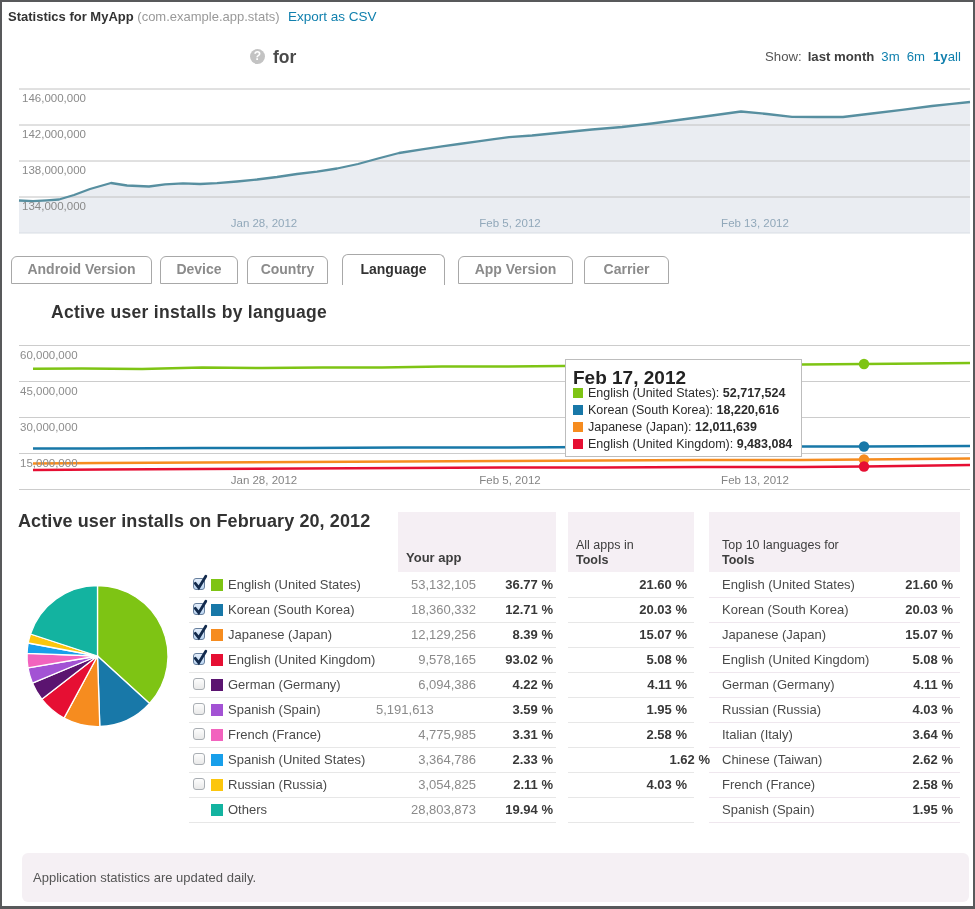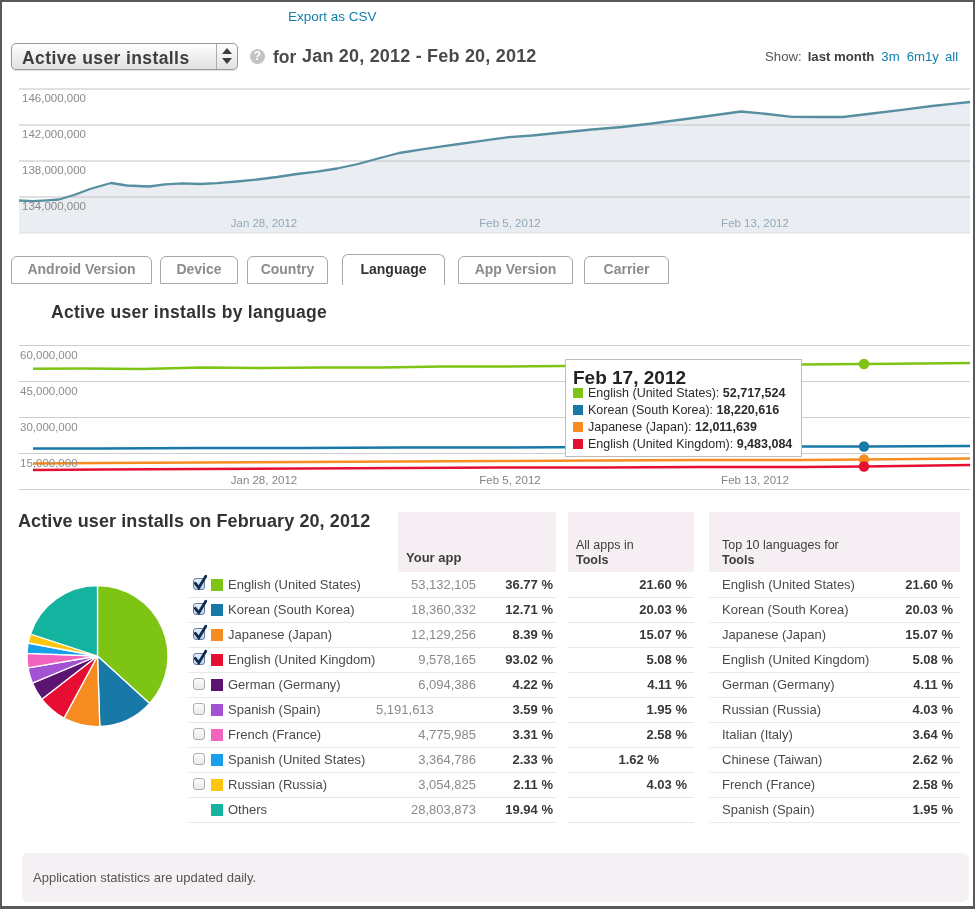--- a/index.html
+++ b/index.html
@@ -19,34 +19,27 @@
 .rowtxt { font-size:13px; height:16px; line-height:16px; }
 .sep { border-top:1px solid #e7e7e7; height:0; }
 .sep2 { border-top:1px solid #efe7ee; height:0; }
 .cbx { width:12px; height:12px; border:1px solid #a9aeb3; border-radius:3px; background:linear-gradient(#fdfdfd,#e9e9e9); }
 .cbx.checked { background:linear-gradient(#e4eefb,#bcd6f2); border-color:#68809e; }
 </style>
 </head>
 <body>
 <div id="page">
 
+<div class="abs" style="left:6px; top:7px; font-size:13px; color:#333;"><b>Statistics for MyApp</b>&nbsp;<span style="color:#999;">(com.example.app.stats)</span></div>
 <div class="abs" style="left:286px; top:7px; font-size:13.5px;"><a class="lnk" href="#">Export as CSV</a></div>
 
-<div class="abs" style="left:9px; top:41px; width:227px; height:27px; border:1px solid #989898; border-radius:5px; background:linear-gradient(#ffffff,#f1f1f1 45%,#e2e2e2); box-shadow:0 1px 1px rgba(0,0,0,0.12);">
-  <div class="abs" style="left:10px; top:3.5px; font-size:17.5px; font-weight:bold; color:#3f3f3f; letter-spacing:0.4px;">Active user installs</div>
-  <div class="abs" style="right:0; top:0; width:21px; height:25px; border-left:1px solid #ababab;">
-    <div class="abs" style="left:5px; top:4px; width:0; height:0; border-left:5px solid transparent; border-right:5px solid transparent; border-bottom:6px solid #3d3d3d;"></div>
-    <div class="abs" style="left:5px; top:14px; width:0; height:0; border-left:5px solid transparent; border-right:5px solid transparent; border-top:6px solid #3d3d3d;"></div>
-  </div>
-</div>
 <div class="abs" style="left:248px; top:47px; width:15px; height:15px; border-radius:50%; background:#c3c3c3; color:#fff; font-size:12px; font-weight:bold; text-align:center; line-height:15px;">?</div>
 <div class="abs" style="left:271px; top:45px; font-size:17.5px; font-weight:bold; color:#4a4a4a;">for</div>
-<div class="abs" style="left:300px; top:44px; font-size:18px; font-weight:bold; color:#4a4a4a; letter-spacing:0.2px;">Jan 20, 2012 - Feb 20, 2012</div>
-
-<div class="abs" style="left:763px; top:47px; font-size:13.2px; color:#555; white-space:nowrap;">Show:<b style="color:#3e3e3e; margin-left:6px;">last month</b><a class="lnk" href="#" style="margin-left:7px;">3m</a><a class="lnk" href="#" style="margin-left:7px;">6m</a><a class="lnk" href="#" style="">1y</a><a class="lnk" href="#" style="margin-left:6px;">all</a></div>
+
+<div class="abs" style="left:763px; top:47px; font-size:13.2px; color:#555; white-space:nowrap;">Show:<b style="color:#3e3e3e; margin-left:6px;">last month</b><a class="lnk" href="#" style="margin-left:7px;">3m</a><a class="lnk" href="#" style="margin-left:7px;">6m</a><a class="lnk" href="#" style="margin-left:8px;font-weight:bold;">1y</a><a class="lnk" href="#" style="">all</a></div>
 
 <svg class="abs" style="left:0; top:0;" width="975" height="245" viewBox="0 0 975 245">
   <path id="area1" d="M17,198.5 L31,199.2 L45,198.3 L57,197.5 L72,193 L88,187 L109,181 L125,183.5 L147,184.5 L163,182.3 L181,181.3 L198,182 L215,181.2 L235,179.5 L255,177.5 L275,175 L295,172 L315,169.7 L335,166.5 L356,162 L376,156.5 L397,151 L420,147.3 L440,144.3 L457,142 L476,139.4 L492,137.2 L507,135.1 L530,133.5 L560,130.5 L590,127.5 L620,125 L650,121.5 L680,117.5 L710,113.5 L739,109.5 L765,112 L790,114.8 L815,115 L841,115 L870,111.5 L900,107.8 L930,104 L950,101.8 L968,100 L968,231 L17,231 Z" fill="#eaedf2"></path>
   <g stroke="#c2c2c2" stroke-width="1">
     <line x1="17" y1="87" x2="968" y2="87"></line>
     <line x1="17" y1="123" x2="968" y2="123"></line>
     <line x1="17" y1="159" x2="968" y2="159"></line>
     <line x1="17" y1="195" x2="968" y2="195"></line>
   </g>
   <line x1="17" y1="231" x2="968" y2="231" stroke="#d8dde4" stroke-width="1"></line>
@@ -223,21 +216,21 @@
 <div class="abs rowtxt" style="left:720px; top:725px; color:#4a4a4a;">Italian (Italy)</div>
 <div class="abs rowtxt" style="left:861px; top:725px; width:90px; text-align:right; font-weight:bold; color:#383838;">3.64 %</div>
 <div class="abs sep" style="left:187px; top:745px; width:367px;"></div>
 <div class="abs sep" style="left:566px; top:745px; width:126px;"></div>
 <div class="abs sep2" style="left:707px; top:745px; width:251px;"></div>
 <div class="abs cbx" style="left:191px; top:751px;"></div>
 <div class="abs" style="left:209px; top:752px; width:12px; height:12px; background:#189FEA;"></div>
 <div class="abs rowtxt" style="left:226px; top:750px; color:#4a4a4a;">Spanish (United States)</div>
 <div class="abs rowtxt" style="left:374px; top:750px; width:100px; text-align:right; color:#8a8a8a;">3,364,786</div>
 <div class="abs rowtxt" style="left:461px; top:750px; width:90px; text-align:right; font-weight:bold; color:#383838;">2.33 %</div>
-<div class="abs rowtxt" style="left:567px; top:750px; width:90px; text-align:right; font-weight:bold; color:#383838;">1.62 %</div>
+<div class="abs rowtxt" style="left:618px; top:750px; width:90px; text-align:right; font-weight:bold; color:#383838;">1.62 %</div>
 <div class="abs rowtxt" style="left:720px; top:750px; color:#4a4a4a;">Chinese (Taiwan)</div>
 <div class="abs rowtxt" style="left:861px; top:750px; width:90px; text-align:right; font-weight:bold; color:#383838;">2.62 %</div>
 <div class="abs sep" style="left:187px; top:770px; width:367px;"></div>
 <div class="abs sep" style="left:566px; top:770px; width:126px;"></div>
 <div class="abs sep2" style="left:707px; top:770px; width:251px;"></div>
 <div class="abs cbx" style="left:191px; top:776px;"></div>
 <div class="abs" style="left:209px; top:777px; width:12px; height:12px; background:#FCC60D;"></div>
 <div class="abs rowtxt" style="left:226px; top:775px; color:#4a4a4a;">Russian (Russia)</div>
 <div class="abs rowtxt" style="left:374px; top:775px; width:100px; text-align:right; color:#8a8a8a;">3,054,825</div>
 <div class="abs rowtxt" style="left:461px; top:775px; width:90px; text-align:right; font-weight:bold; color:#383838;">2.11 %</div>

